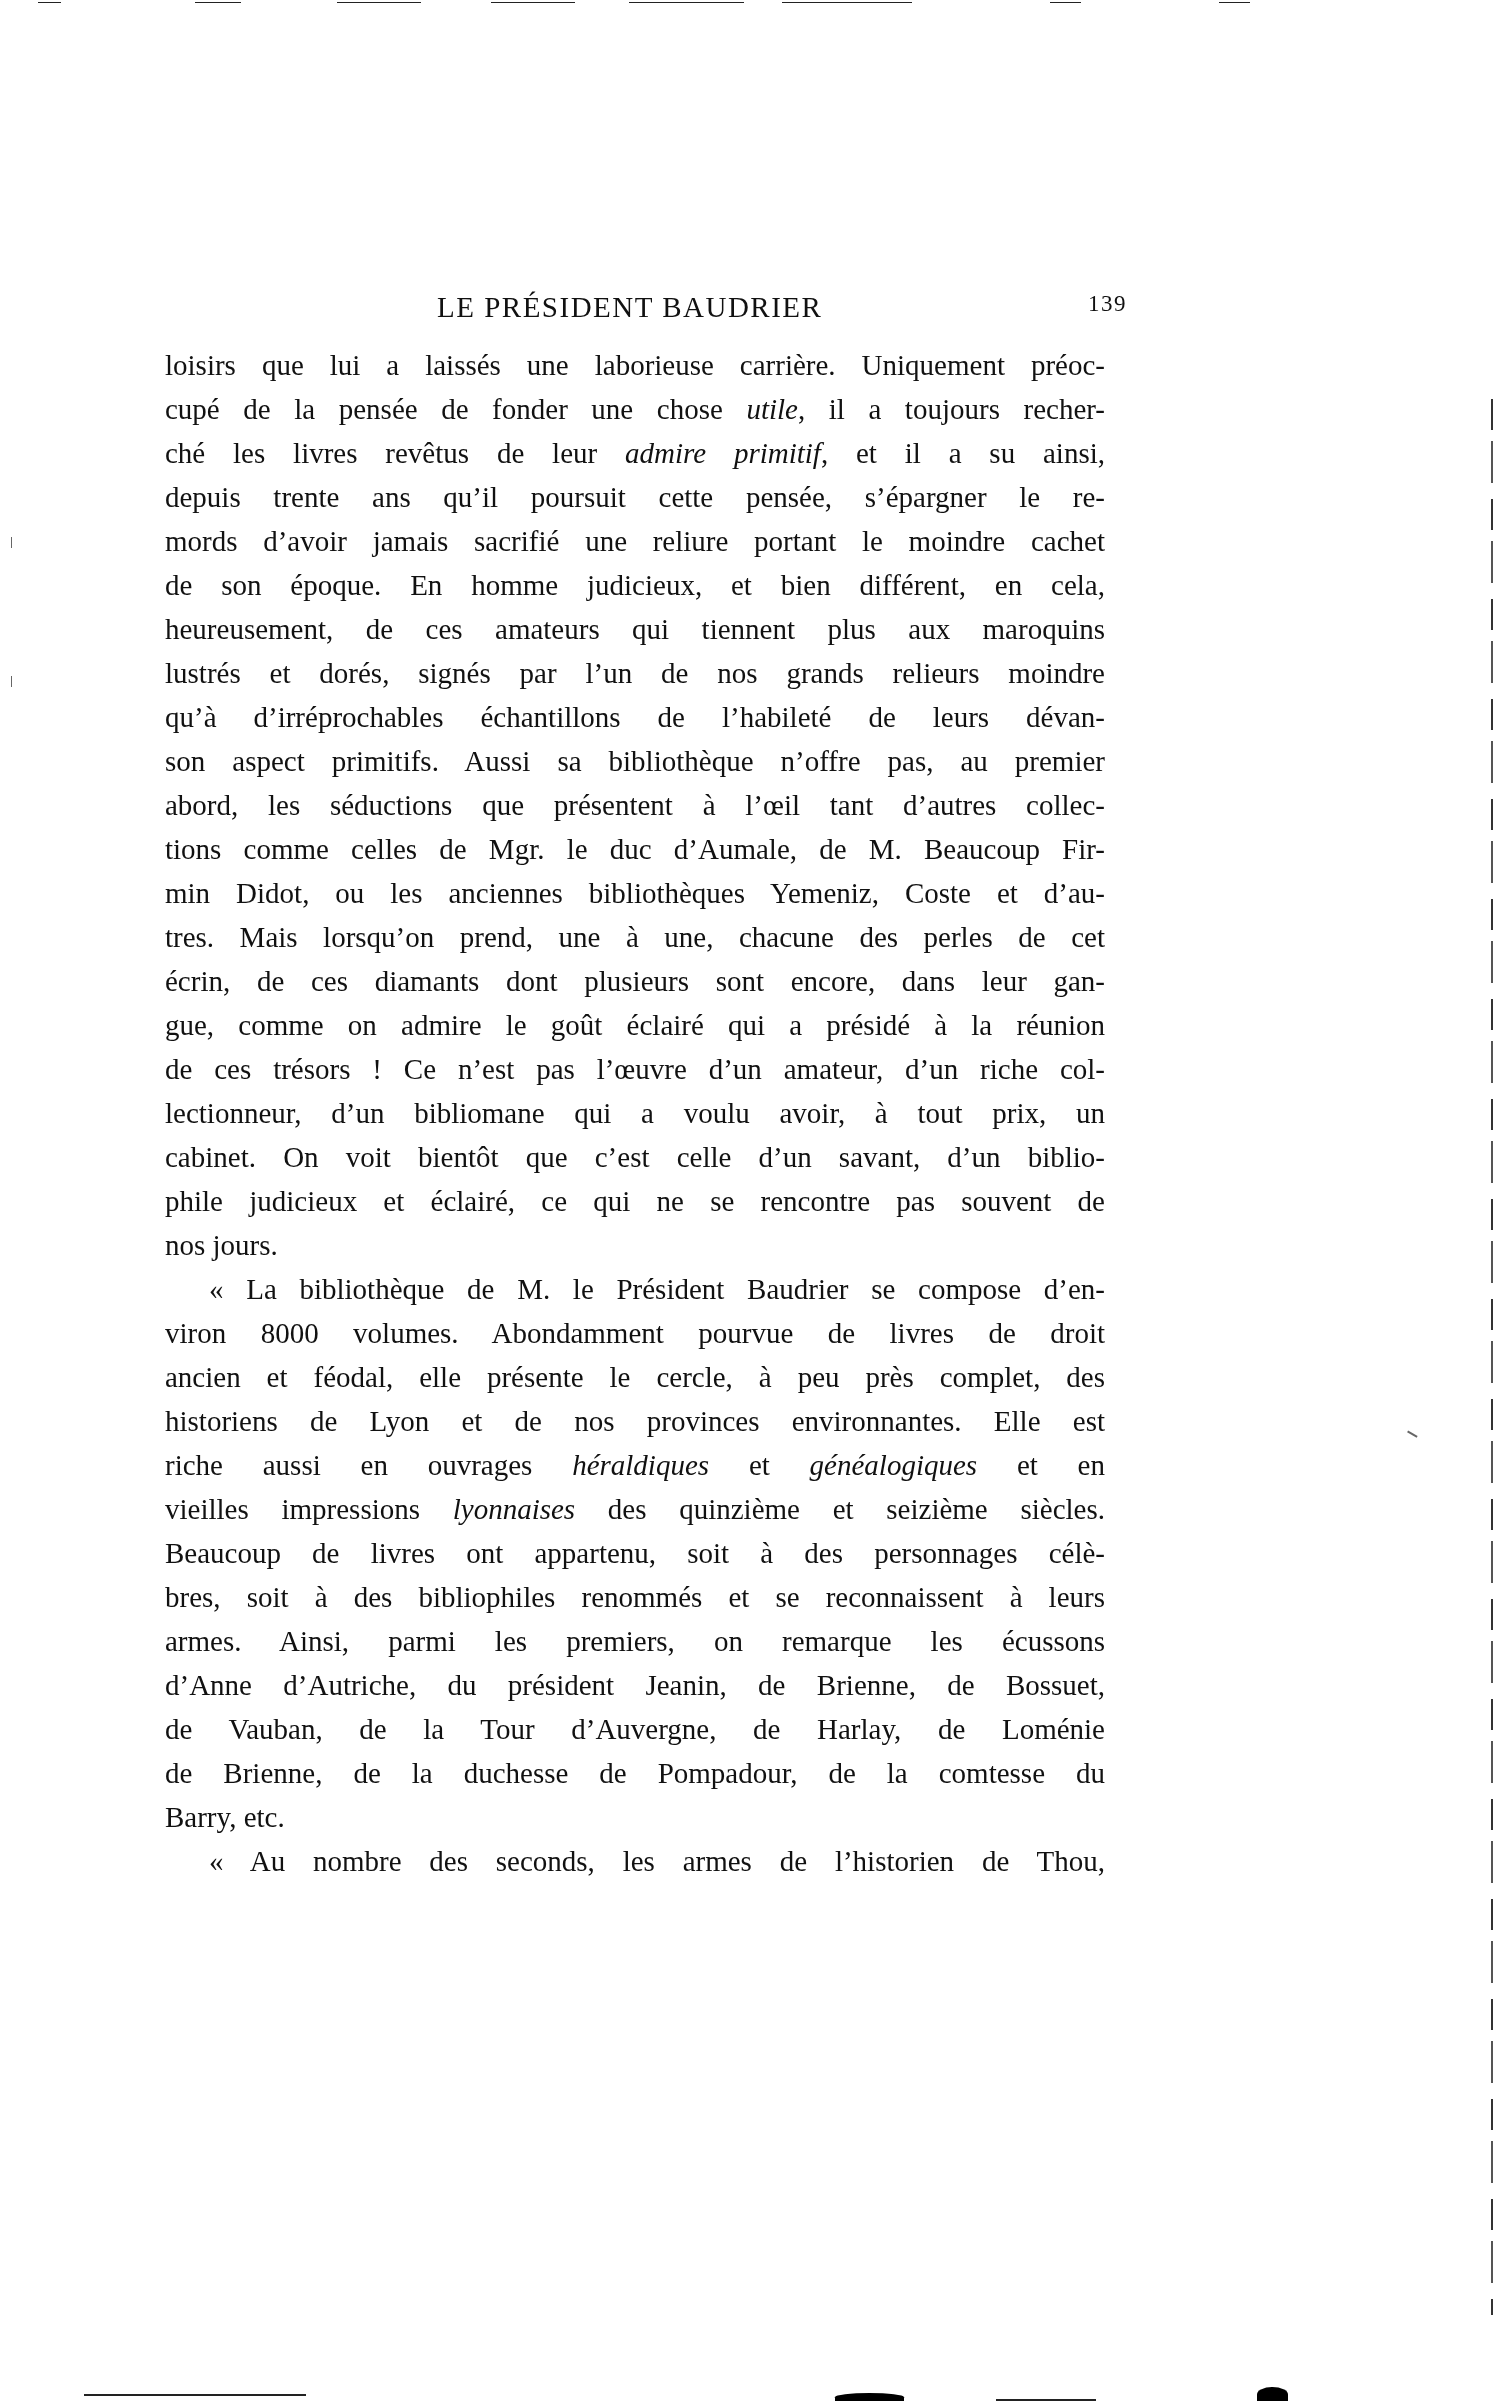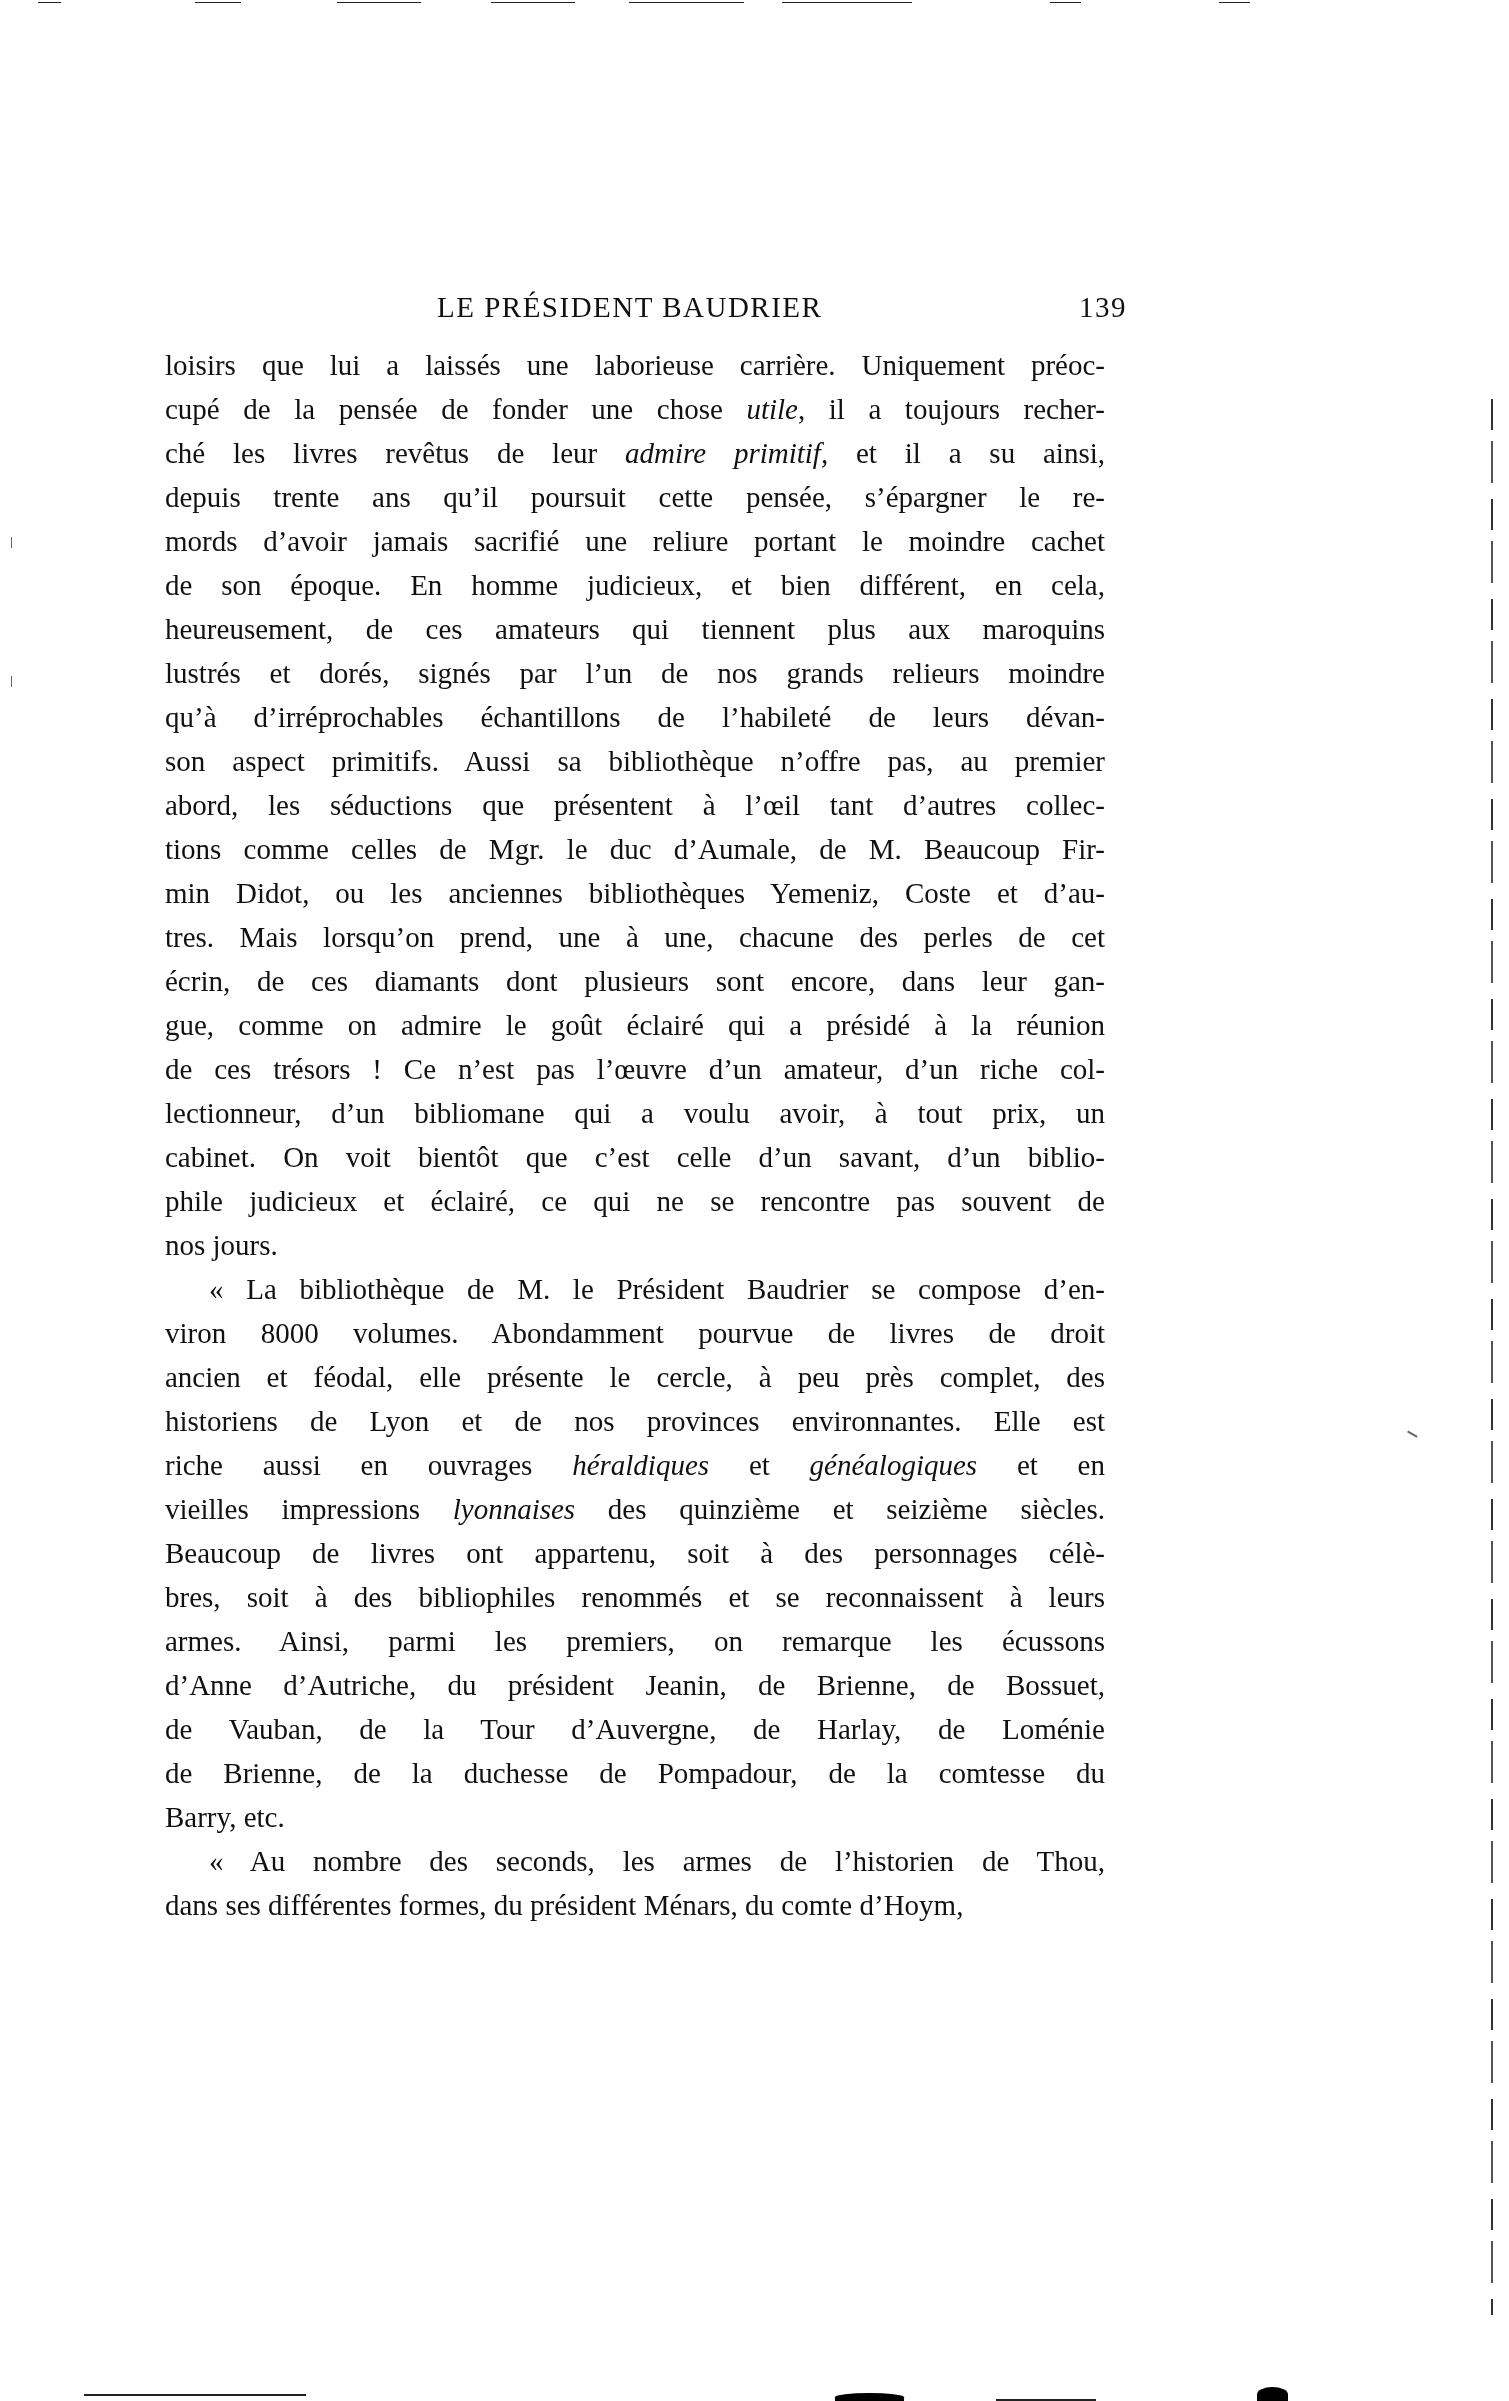--- a/index.html
+++ b/index.html
@@ -68,21 +68,21 @@
   }
   .running-head .title {
     position: absolute;
     left: 0;
     top: 0;
   }
   .running-head .page-number {
     position: absolute;
     right: 0;
     top: 0;
-    font-size: 29px;
+    font-size: 23px;
   }
   .text-block {
     position: absolute;
     left: 165px;
     top: 343px;
     width: 940px;
     font-size: 29px;
   }
   .line {
     display: block;
@@ -160,21 +160,20 @@
       <span class="line">Beaucoup de livres ont appartenu, soit à des personnages célè-</span>
       <span class="line">bres, soit à des bibliophiles renommés et se reconnaissent à leurs</span>
       <span class="line">armes. Ainsi, parmi les premiers, on remarque les écussons</span>
       <span class="line">d’Anne d’Autriche, du président Jeanin, de Brienne, de Bossuet,</span>
       <span class="line">de Vauban, de la Tour d’Auvergne, de Harlay, de Loménie</span>
       <span class="line">de Brienne, de la duchesse de Pompadour, de la comtesse du</span>
       <span class="line last">Barry, etc.</span>
     </div>
     <div>
       <span class="line indent">« Au nombre des seconds, les armes de l’historien de Thou,</span>
-      <span class="line last">dans ses différentes formes, du président Ménars, du comte d’Hoym,</span>
     </div>
   </div>
 
 <div class="scan-edge-bottom">
   <span style="left:84px;top:18.4px;width:222px;"></span>
   <span style="left:996px;top:23px;width:100px;"></span>
   <div class="blot" style="left:835px;top:17px;width:69px;height:8.4px;"></div>
   <div class="blot" style="left:1257px;top:10.7px;width:31px;height:14.6px;"></div>
 </div>
 

